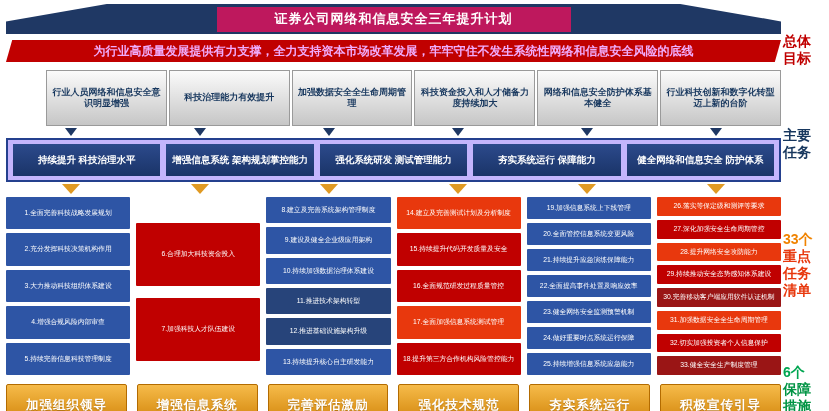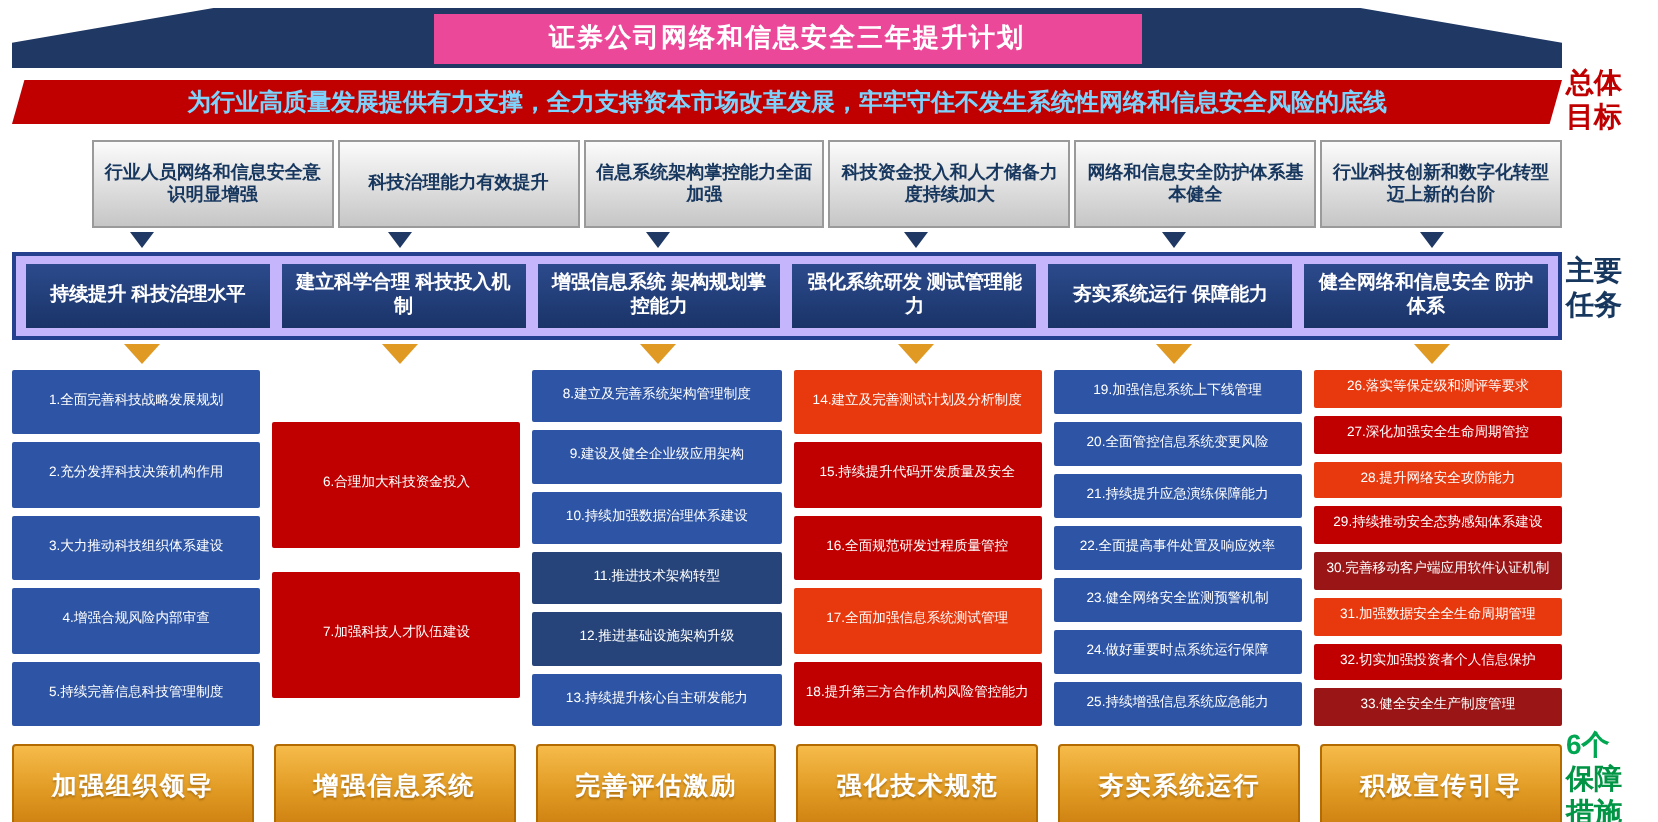--- a/index.html
+++ b/index.html
@@ -14,35 +14,35 @@
   .main { position:absolute; left:6px; top:4px; width:775px; }
 
   
   .title-banner {
     height:30px;
     background:#1f3864;
     clip-path:polygon(0 58%,13% 0,87% 0,100% 58%,100% 100%,0 100%);
     display:flex; align-items:flex-end; justify-content:center;
   }
   .title-strip {
-    background:#ec4899; color:#fff; font-weight:bold; font-size:13px;
+    background:#be185d; color:#fff; font-weight:bold; font-size:13px;
     padding:3px 58px 4px 58px; margin-bottom:2px; white-space:nowrap;
     letter-spacing:1px;
   }
 
   
   .goal-banner {
     margin-top:6px; height:22px; line-height:22px;
-    background:#c00000; color:#7dd3fc; font-weight:bold; font-size:12px;
+    background:#c00000; color:#f0abfc; font-weight:bold; font-size:12px;
     text-align:center; white-space:nowrap;
     clip-path:polygon(0.8% 0,100% 0,99.2% 100%,0 100%);
   }
 
   
-  .goals-row { margin-top:8px; display:flex; gap:2px; height:44px;padding-left:40px; }
+  .goals-row { margin-top:8px; display:flex; gap:2px; height:56px;padding-left:40px; }
   .goal-box {
     flex:1;
     background:linear-gradient(180deg,#fbfbfb 0%,#e3e3e3 45%,#c6c6c6 100%);
     border:1px solid #9a9a9a;
     color:#17375e; font-weight:bold; font-size:9px; line-height:1.25;
     display:flex; align-items:center; justify-content:center; text-align:center;
     padding:2px 4px;
   }
 
   
@@ -111,21 +111,21 @@
 
     <div class="title-banner">
       <div class="title-strip">证券公司网络和信息安全三年提升计划</div>
     </div>
 
     <div class="goal-banner">为行业高质量发展提供有力支撑，全力支持资本市场改革发展，牢牢守住不发生系统性网络和信息安全风险的底线</div>
 
     <div class="goals-row" id="goals-row">
         <div class="goal-box">行业人员网络和信息安全意识明显增强</div>
         <div class="goal-box">科技治理能力有效提升</div>
-        <div class="goal-box">信息系统架构掌控能力全面加强</div>
+        <div class="goal-box">加强数据安全全生命周期管理</div>
         <div class="goal-box">科技资金投入和人才储备力度持续加大</div>
         <div class="goal-box">网络和信息安全防护体系基本健全</div>
         <div class="goal-box">行业科技创新和数字化转型迈上新的台阶</div>
       </div>
 
     <div class="arrow-row" id="arrow-row-1">
         <div class="arrow-cell">
           <div class="tri navy-tri"></div>
         </div>
         <div class="arrow-cell">
@@ -141,21 +141,20 @@
           <div class="tri navy-tri"></div>
         </div>
         <div class="arrow-cell">
           <div class="tri navy-tri"></div>
         </div>
       </div>
 
     <div class="tasks-frame">
       <div class="tasks-row" id="tasks-row">
           <div class="task-box">持续提升 科技治理水平</div>
-          <div class="task-box">建立科学合理 科技投入机制</div>
           <div class="task-box">增强信息系统 架构规划掌控能力</div>
           <div class="task-box">强化系统研发 测试管理能力</div>
           <div class="task-box">夯实系统运行 保障能力</div>
           <div class="task-box">健全网络和信息安全 防护体系</div>
         </div>
     </div>
 
     <div class="arrow-row gold-row" id="arrow-row-2">
         <div class="arrow-cell">
           <div class="tri gold-tri"></div>
@@ -231,18 +230,22 @@
         <div class="safe-box">完善评估激励</div>
         <div class="safe-box">强化技术规范</div>
         <div class="safe-box">夯实系统运行</div>
         <div class="safe-box">积极宣传引导</div>
       </div>
   </div>
 
   <div class="sidebar">
     <div class="side-label lbl-overall">总体目标</div>
     <div class="side-label lbl-main">主要任务</div>
+    <div class="side-label lbl-tasklist">
+      <div class="count">33个</div>
+      <div>重点任务清单</div>
+    </div>
     <div class="side-label lbl-safe">
       <div class="count">6个</div>
       <div>保障措施</div>
     </div>
   </div>
 </div>
 
 </body></html>

